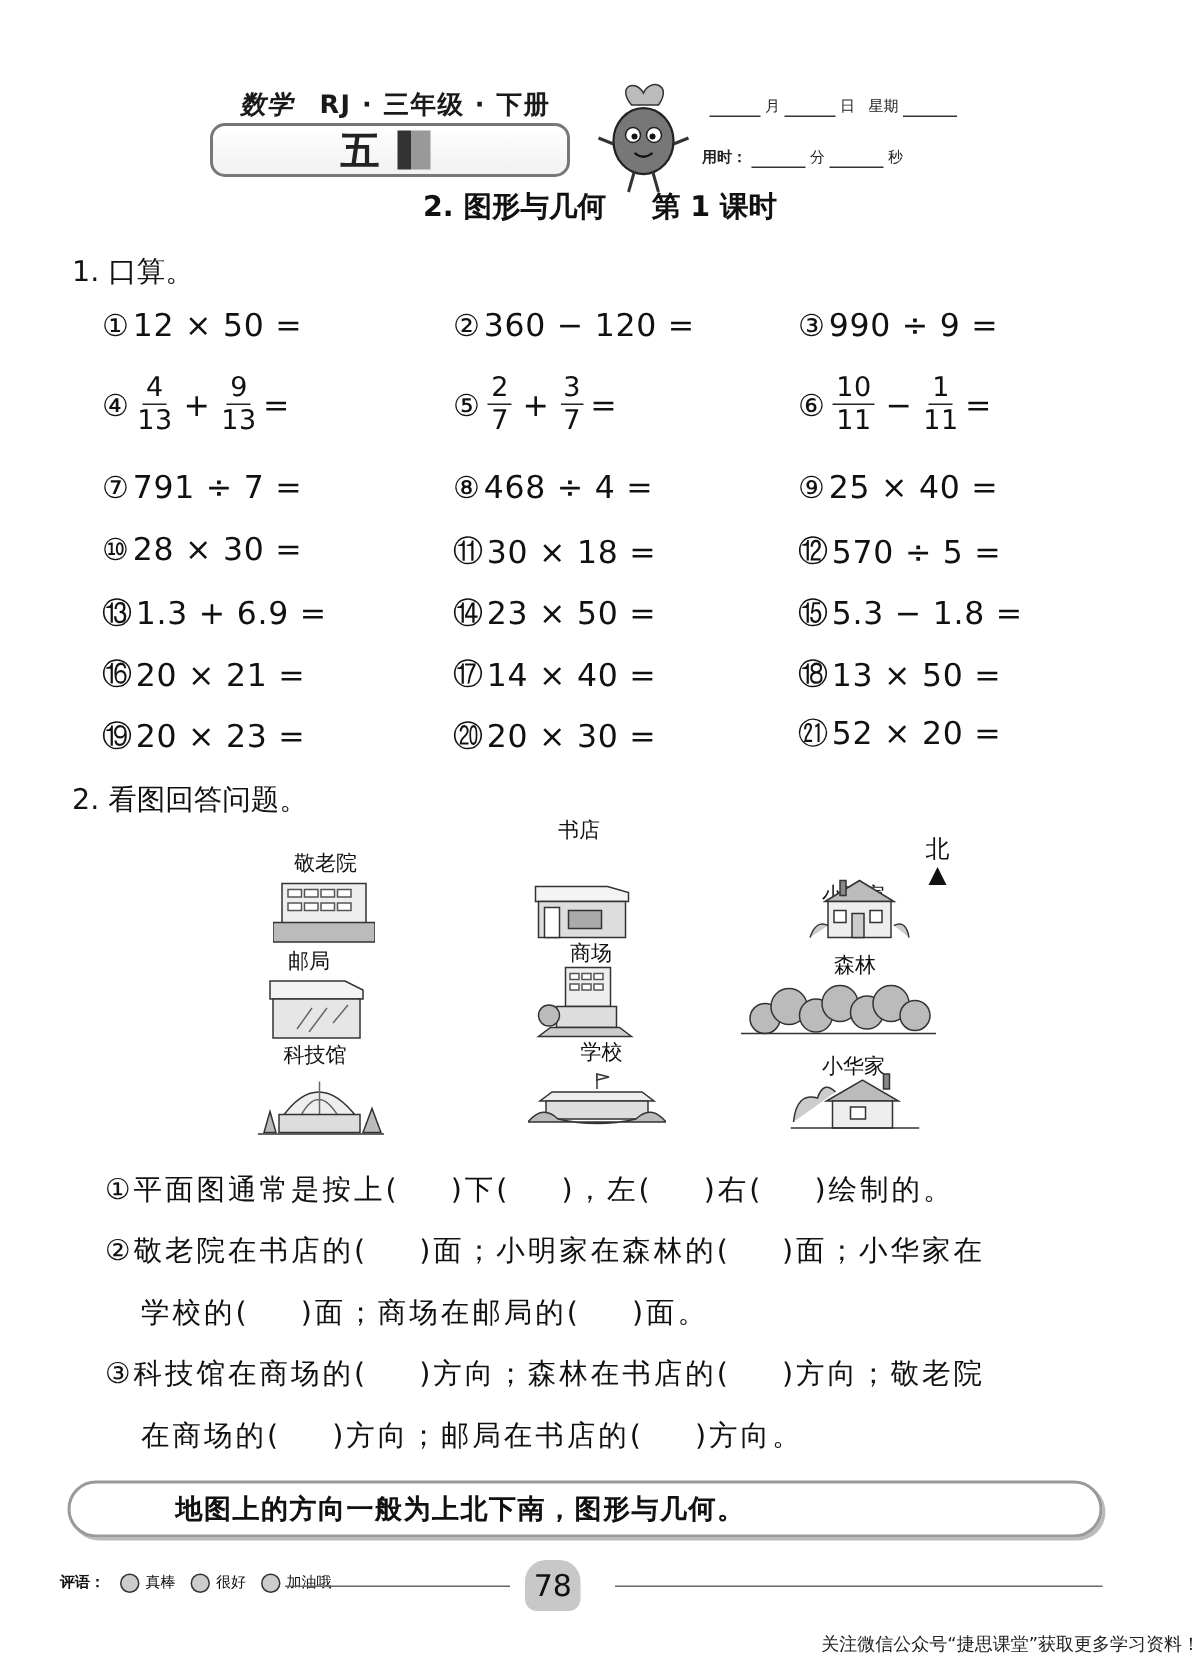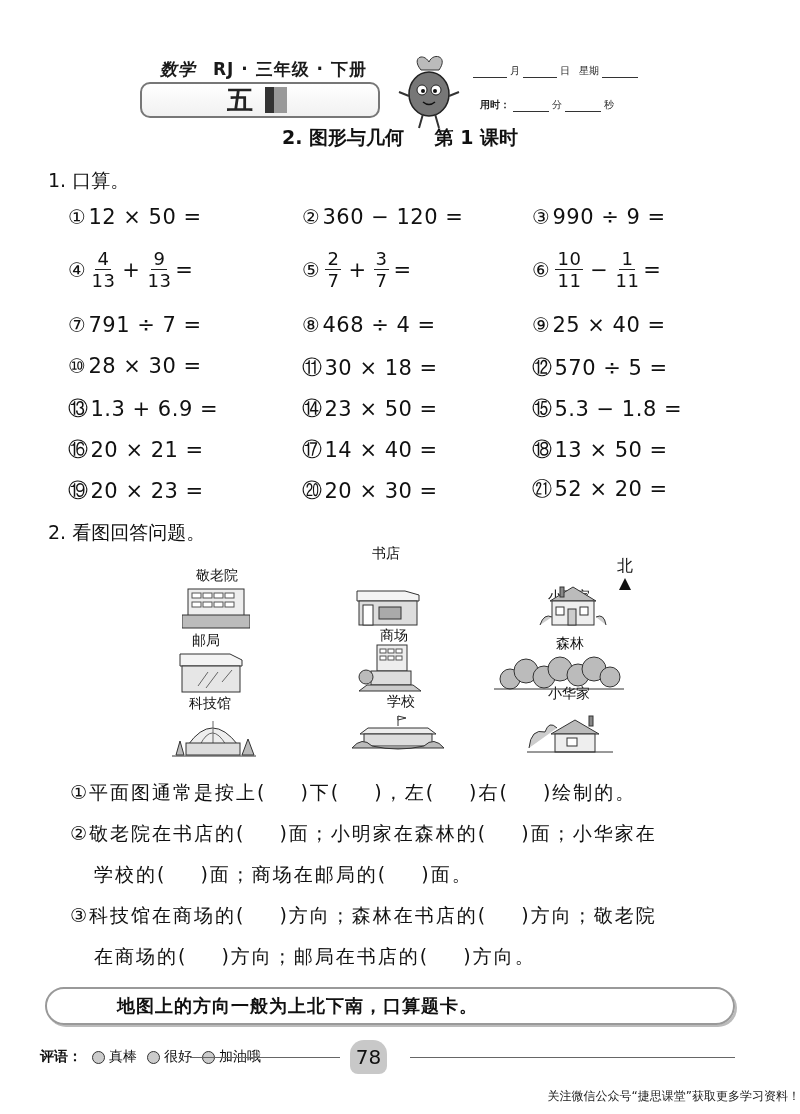--- a/index.html
+++ b/index.html
@@ -9,21 +9,21 @@
   
   .hdr-subject { position: absolute; left: 160px; top: 58px; font-size: 17px; font-weight: bold; letter-spacing: 1px; color: #1a1a1a; }
   .hdr-subject .cal { font-family: "DejaVu Serif", serif; font-style: italic; margin-right: 10px; }
   .hdr-banner { position: absolute; left: 140px; top: 82px; width: 240px; height: 36px; border: 2px solid #777; border-radius: 10px;
     display: flex; align-items: center; justify-content: center; gap: 4px; background: linear-gradient(#fff, #f1f1f1); }
   .hdr-banner .big { font-size: 26px; font-weight: bold; color: #222; letter-spacing: 2px; }
   .hdr-banner .e { display: inline-block; width: 22px; height: 26px; background: linear-gradient(90deg,#333 40%,#999 40%); margin: 0 6px; }
   .mascot { position: absolute; left: 393px; top: 52px; width: 72px; height: 80px; }
   .date-line { position: absolute; left: 473px; top: 64px; font-size: 10px; color: #222; display: flex; align-items: flex-end; gap: 3px; }
   .blank { display: inline-block; border-bottom: 1px solid #333; height: 12px; }
-  .time-line { position: absolute; left: 480px; top: 98px; font-size: 10px; color: #222; display: flex; align-items: flex-end; gap: 3px; }
+  .time-line { position: absolute; left: 468px; top: 98px; font-size: 10px; color: #222; display: flex; align-items: flex-end; gap: 3px; }
   .lesson-title { position: absolute; left: 0; width: 800px; top: 125px; text-align: center; font-size: 19px; font-weight: bold; color: #111; }
   .lesson-title span + span { margin-left: 24px; }
 
   
   .sec-heading { position: absolute; left: 48px; font-size: 19px; color: #111; }
   .calc { position: absolute; font-size: 21px; display: flex; align-items: center; gap: 1px; letter-spacing: 0.5px; white-space: nowrap; }
   .calc .num { font-size: 20px; margin-right: 1px; }
   .frac { display: inline-flex; flex-direction: column; align-items: center; font-size: 18px; line-height: 21px; margin: 0 3px; }
   .frac .n { border-bottom: 1.5px solid #222; padding: 0 2px; }
   .op { margin: 0 3px; }
@@ -37,21 +37,21 @@
   
   .q-line { position: absolute; font-size: 19px; letter-spacing: 2px; white-space: nowrap; color: #111; }
   .paren-gap { display: inline-block; width: 34px; }
 
   
   .tip-box { position: absolute; left: 45px; top: 987px; width: 690px; height: 38px; border: 2px solid #999; border-radius: 19px;
     box-shadow: 2px 2px 0 #bbb; display: flex; align-items: center; padding-left: 70px; }
   .tip-box span { font-family: "DejaVu Serif", serif; font-size: 18px; font-weight: bold; color: #111; letter-spacing: 1px; }
 
   
-  .rating { position: absolute; left: 40px; top: 1048px; font-size: 14px; display: flex; align-items: center; gap: 4px; color: #111; }
+  .rating { position: absolute; left: 40px; top: 1048px; font-size: 10px; display: flex; align-items: center; gap: 4px; color: #111; }
   .face { display: inline-block; width: 13px; height: 13px; border-radius: 50%; border: 1.5px solid #333; background: #ccc; margin-left: 6px; }
   .rating .lbl { font-weight: bold; }
   .rule-l { position: absolute; left: 190px; top: 1057px; width: 150px; border-top: 1px solid #666; }
   .rule-r { position: absolute; left: 410px; top: 1057px; width: 325px; border-top: 1px solid #666; }
   .page-badge { position: absolute; left: 350px; top: 1040px; width: 37px; height: 34px; background: #c8c8c8; border-radius: 14px 14px 8px 8px;
     display: flex; align-items: center; justify-content: center; font-size: 20px; color: #111; }
   .promo { position: absolute; left: 0; width: 800px; top: 1088px; text-align: right; font-size: 12px; color: #222; }
 </style>
 </head>
 <body>
@@ -217,21 +217,21 @@
 <div class="sec-heading" style="top:520px">2. 看图回答问题。</div>
 
 <div class="map-label" style="left:196px;top:567px">敬老院</div>
 <div class="map-label" style="left:372px;top:545px">书店</div>
 <div class="map-label" style="left:548px;top:588px">小明家</div>
 <div class="map-label" style="left:192px;top:632px">邮局</div>
 <div class="map-label" style="left:380px;top:627px">商场</div>
 <div class="map-label" style="left:556px;top:635px">森林</div>
 <div class="map-label" style="left:189px;top:695px">科技馆</div>
 <div class="map-label" style="left:387px;top:693px">学校</div>
-<div class="map-label" style="left:548px;top:685px">小华家</div>
+<div class="map-label" style="left:548px;top:702px">小华家</div>
 
 <div class="north">
   <span>北</span>
   <span class="arrow"></span>
 </div>
 
 <svg class="bld" style="left:182px;top:587px" width="68" height="42" viewBox="0 0 68 42">
   <rect x="6" y="2" width="56" height="28" fill="#eee" stroke="#333"></rect>
   <g fill="#fff" stroke="#555">
       <rect x="10" y="6" width="9" height="5"></rect>
@@ -324,21 +324,21 @@
   <span>学校的(</span><span class="paren-gap"></span><span>)面；商场在邮局的(</span><span class="paren-gap"></span><span>)面。</span>
 </div>
 <div class="q-line" style="left:70px;top:903px">
   <span>③科技馆在商场的(</span><span class="paren-gap"></span><span>)方向；森林在书店的(</span><span class="paren-gap"></span><span>)方向；敬老院</span>
 </div>
 <div class="q-line" style="left:94px;top:944px">
   <span>在商场的(</span><span class="paren-gap"></span><span>)方向；邮局在书店的(</span><span class="paren-gap"></span><span>)方向。</span>
 </div>
 
 <div class="tip-box">
-  <span>地图上的方向一般为上北下南，口算题卡。</span>
+  <span>地图上的方向一般为上北下南，图形与几何。</span>
 </div>
 
 <div class="rating">
   <span class="lbl">评语：</span>
   <span class="face"></span>
     <span>真棒</span>
   <span class="face"></span>
     <span>很好</span>
   <span class="face"></span>
     <span>加油哦</span>

